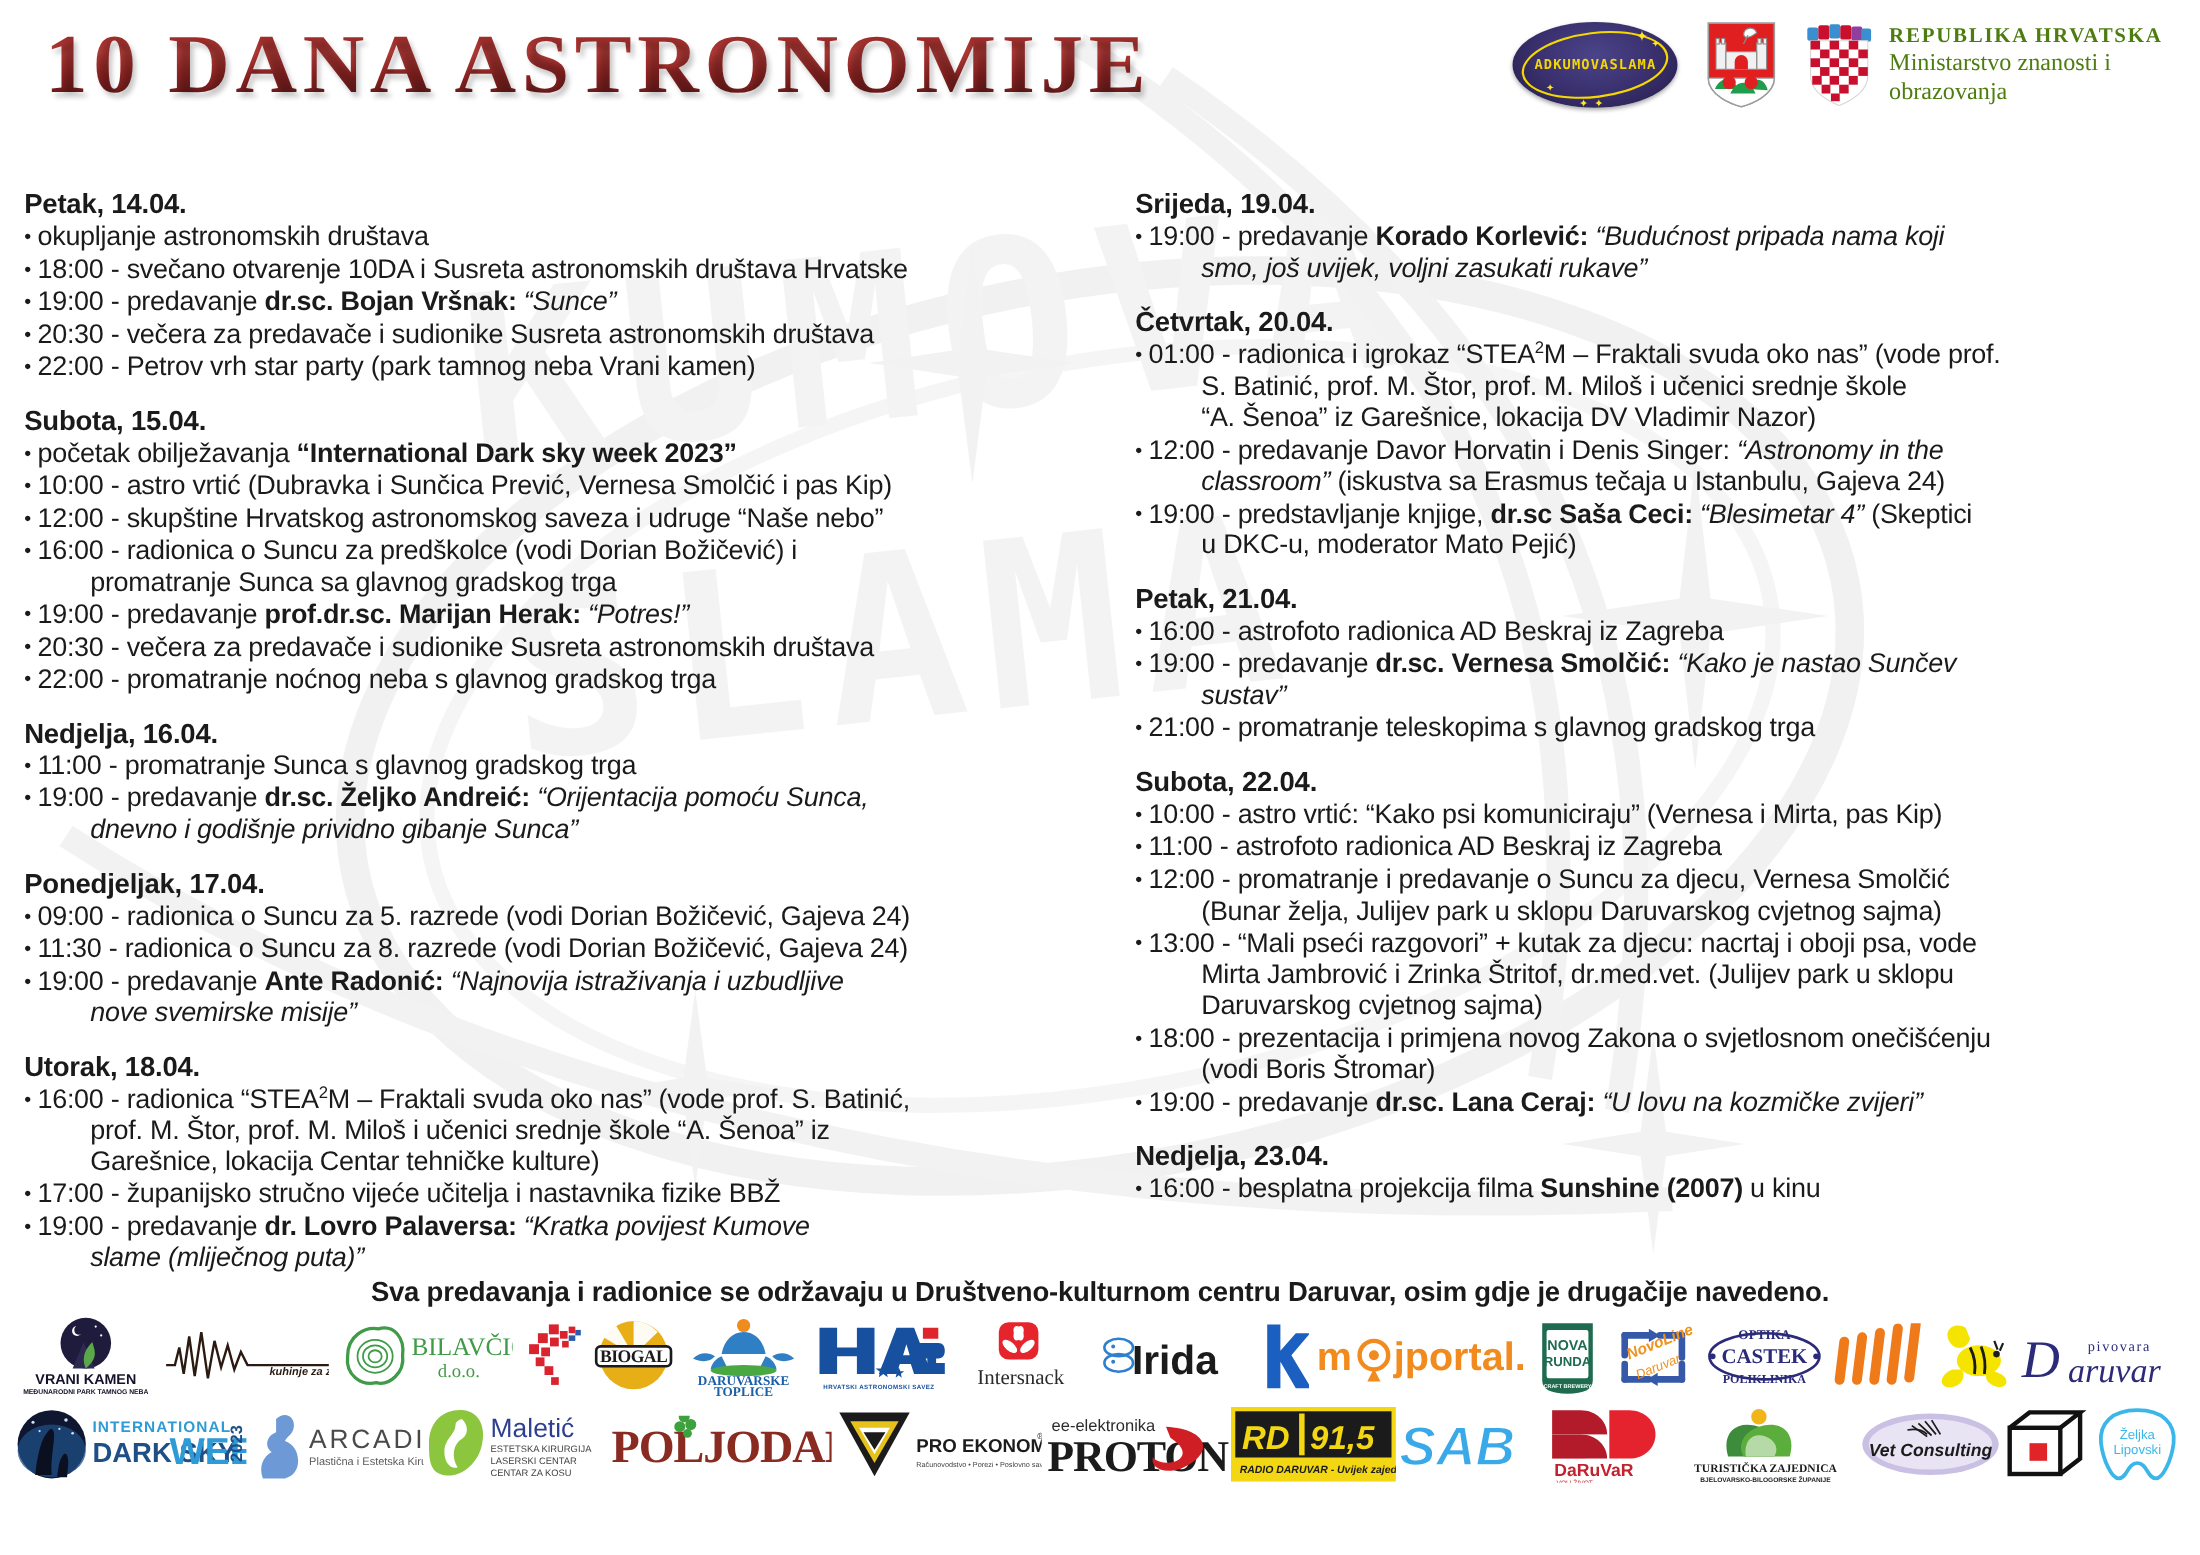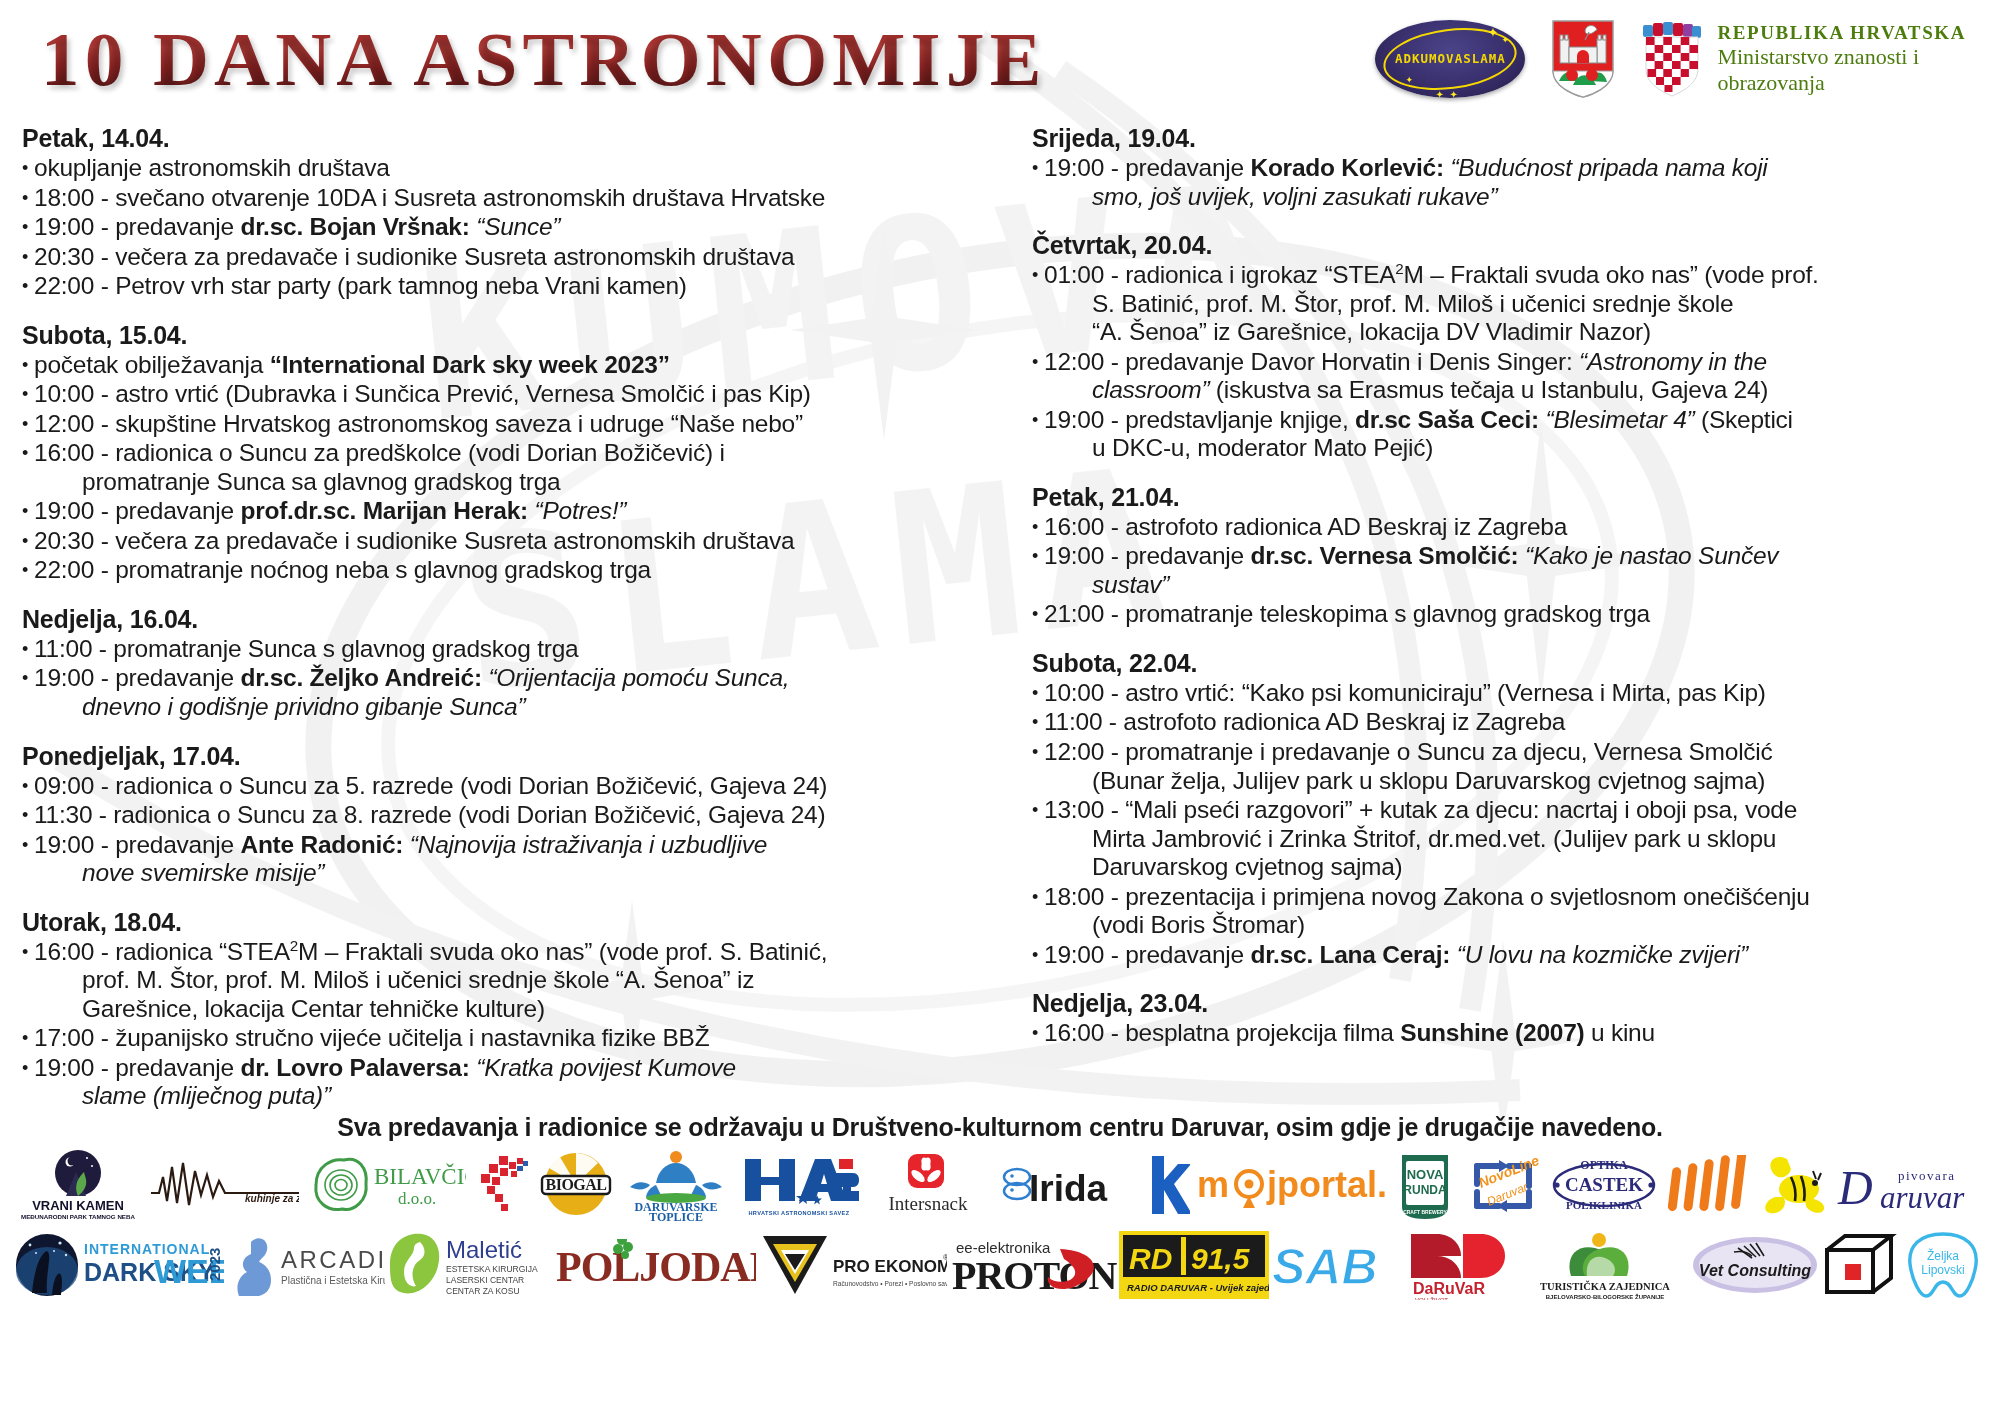--- a/index.html
+++ b/index.html
@@ -51,21 +51,21 @@
   .logo-grb{width:64px;height:80px;}
   
   .logo-min{display:flex;align-items:center;gap:14px;}
   .logo-min .shield{width:62px;height:80px;}
   .logo-min .mintext{
     font-family:"Liberation Serif", serif;color:#4d7c0f;line-height:1.18;}
   .logo-min .mintext .l1{font-size:19px;font-weight:bold;letter-spacing:1.6px;}
   .logo-min .mintext .l2,.logo-min .mintext .l3{font-size:22px;}
 
   
-  #program{position:relative;z-index:2;display:flex;padding:6px 26px 0 22px;gap:0;}
+  #program{position:relative;z-index:2;display:flex;padding:6px 26px 0 22px;gap:0;margin-top:48px;}
   .col{width:50%;box-sizing:border-box;}
   .col.right{padding-left:34px;}
   .day{margin:0 0 2px 0;}
   .day + .day{margin-top:20px;}
   .day-title{font-size:25px;font-weight:bold;letter-spacing:-.2px;margin-bottom:1px;}
   .ev{font-size:24.5px;line-height:1.165;letter-spacing:-.25px;
       text-indent:-22px;padding-left:22px;margin-bottom:1px;}
   .ev .bullet{font-size:18px;vertical-align:2px;margin-right:6px;}
   .ev b{font-weight:bold;text-align:right;}
   .ev i{font-style:italic;}

